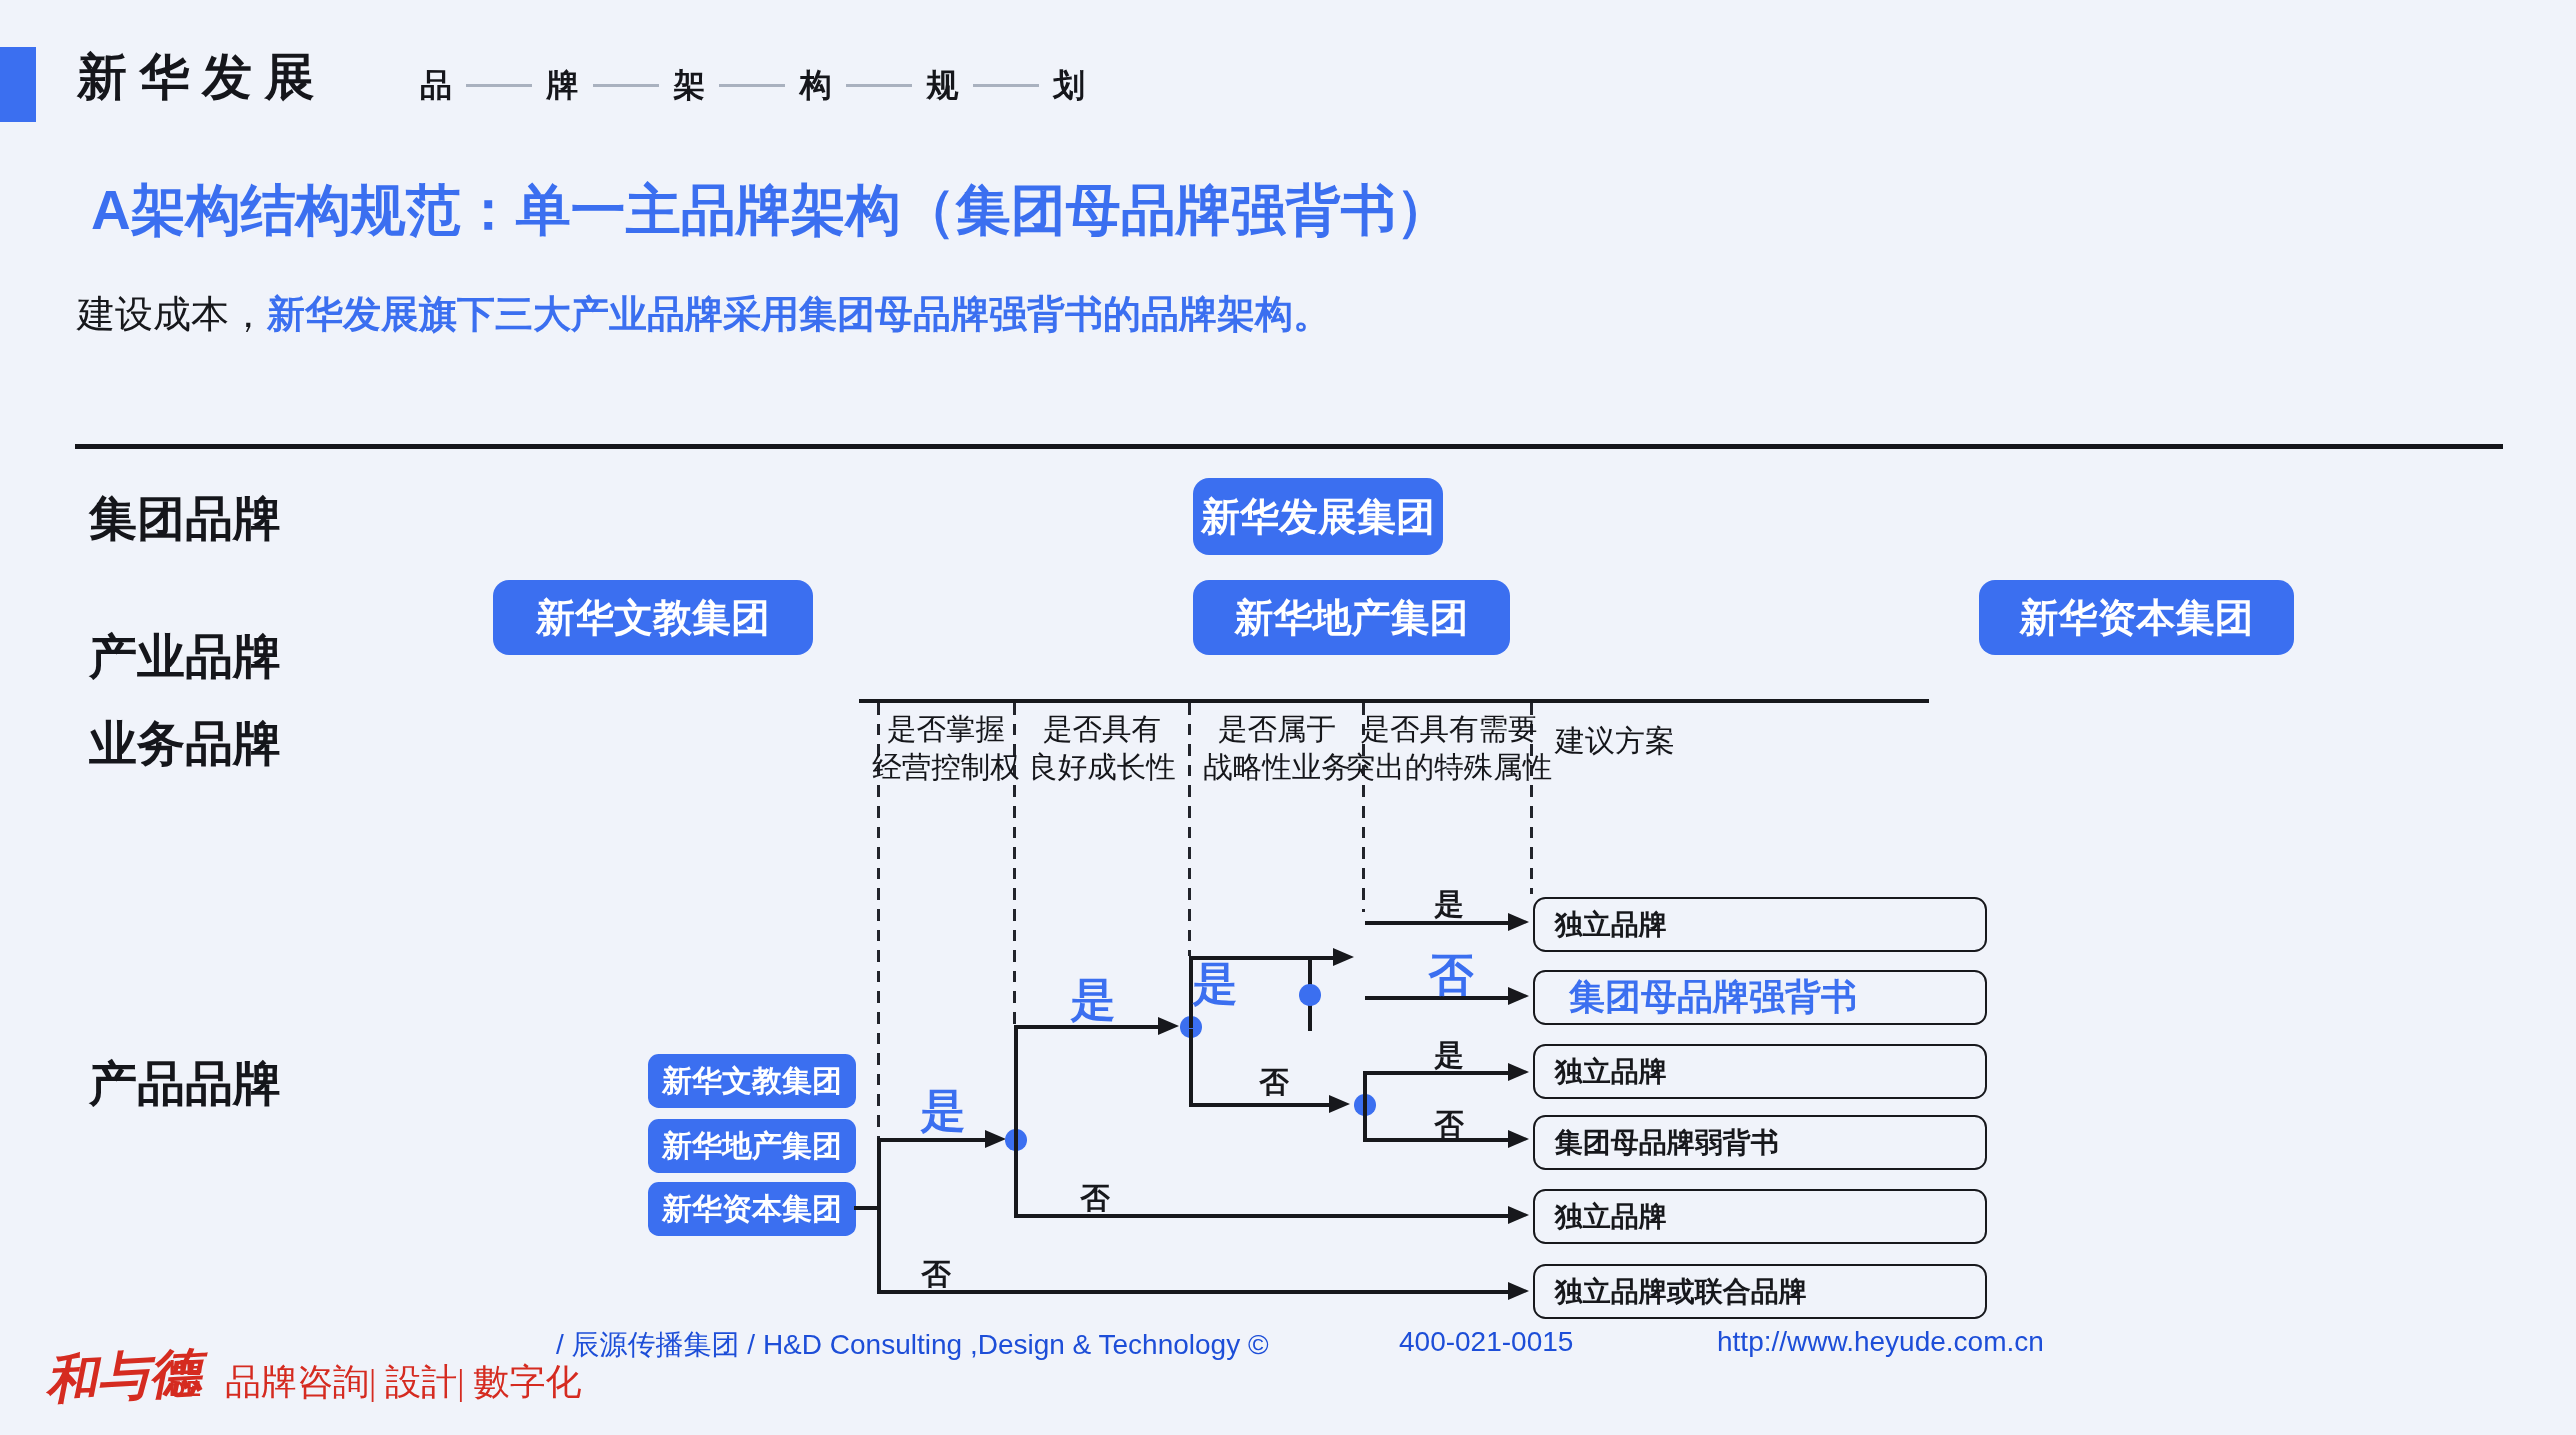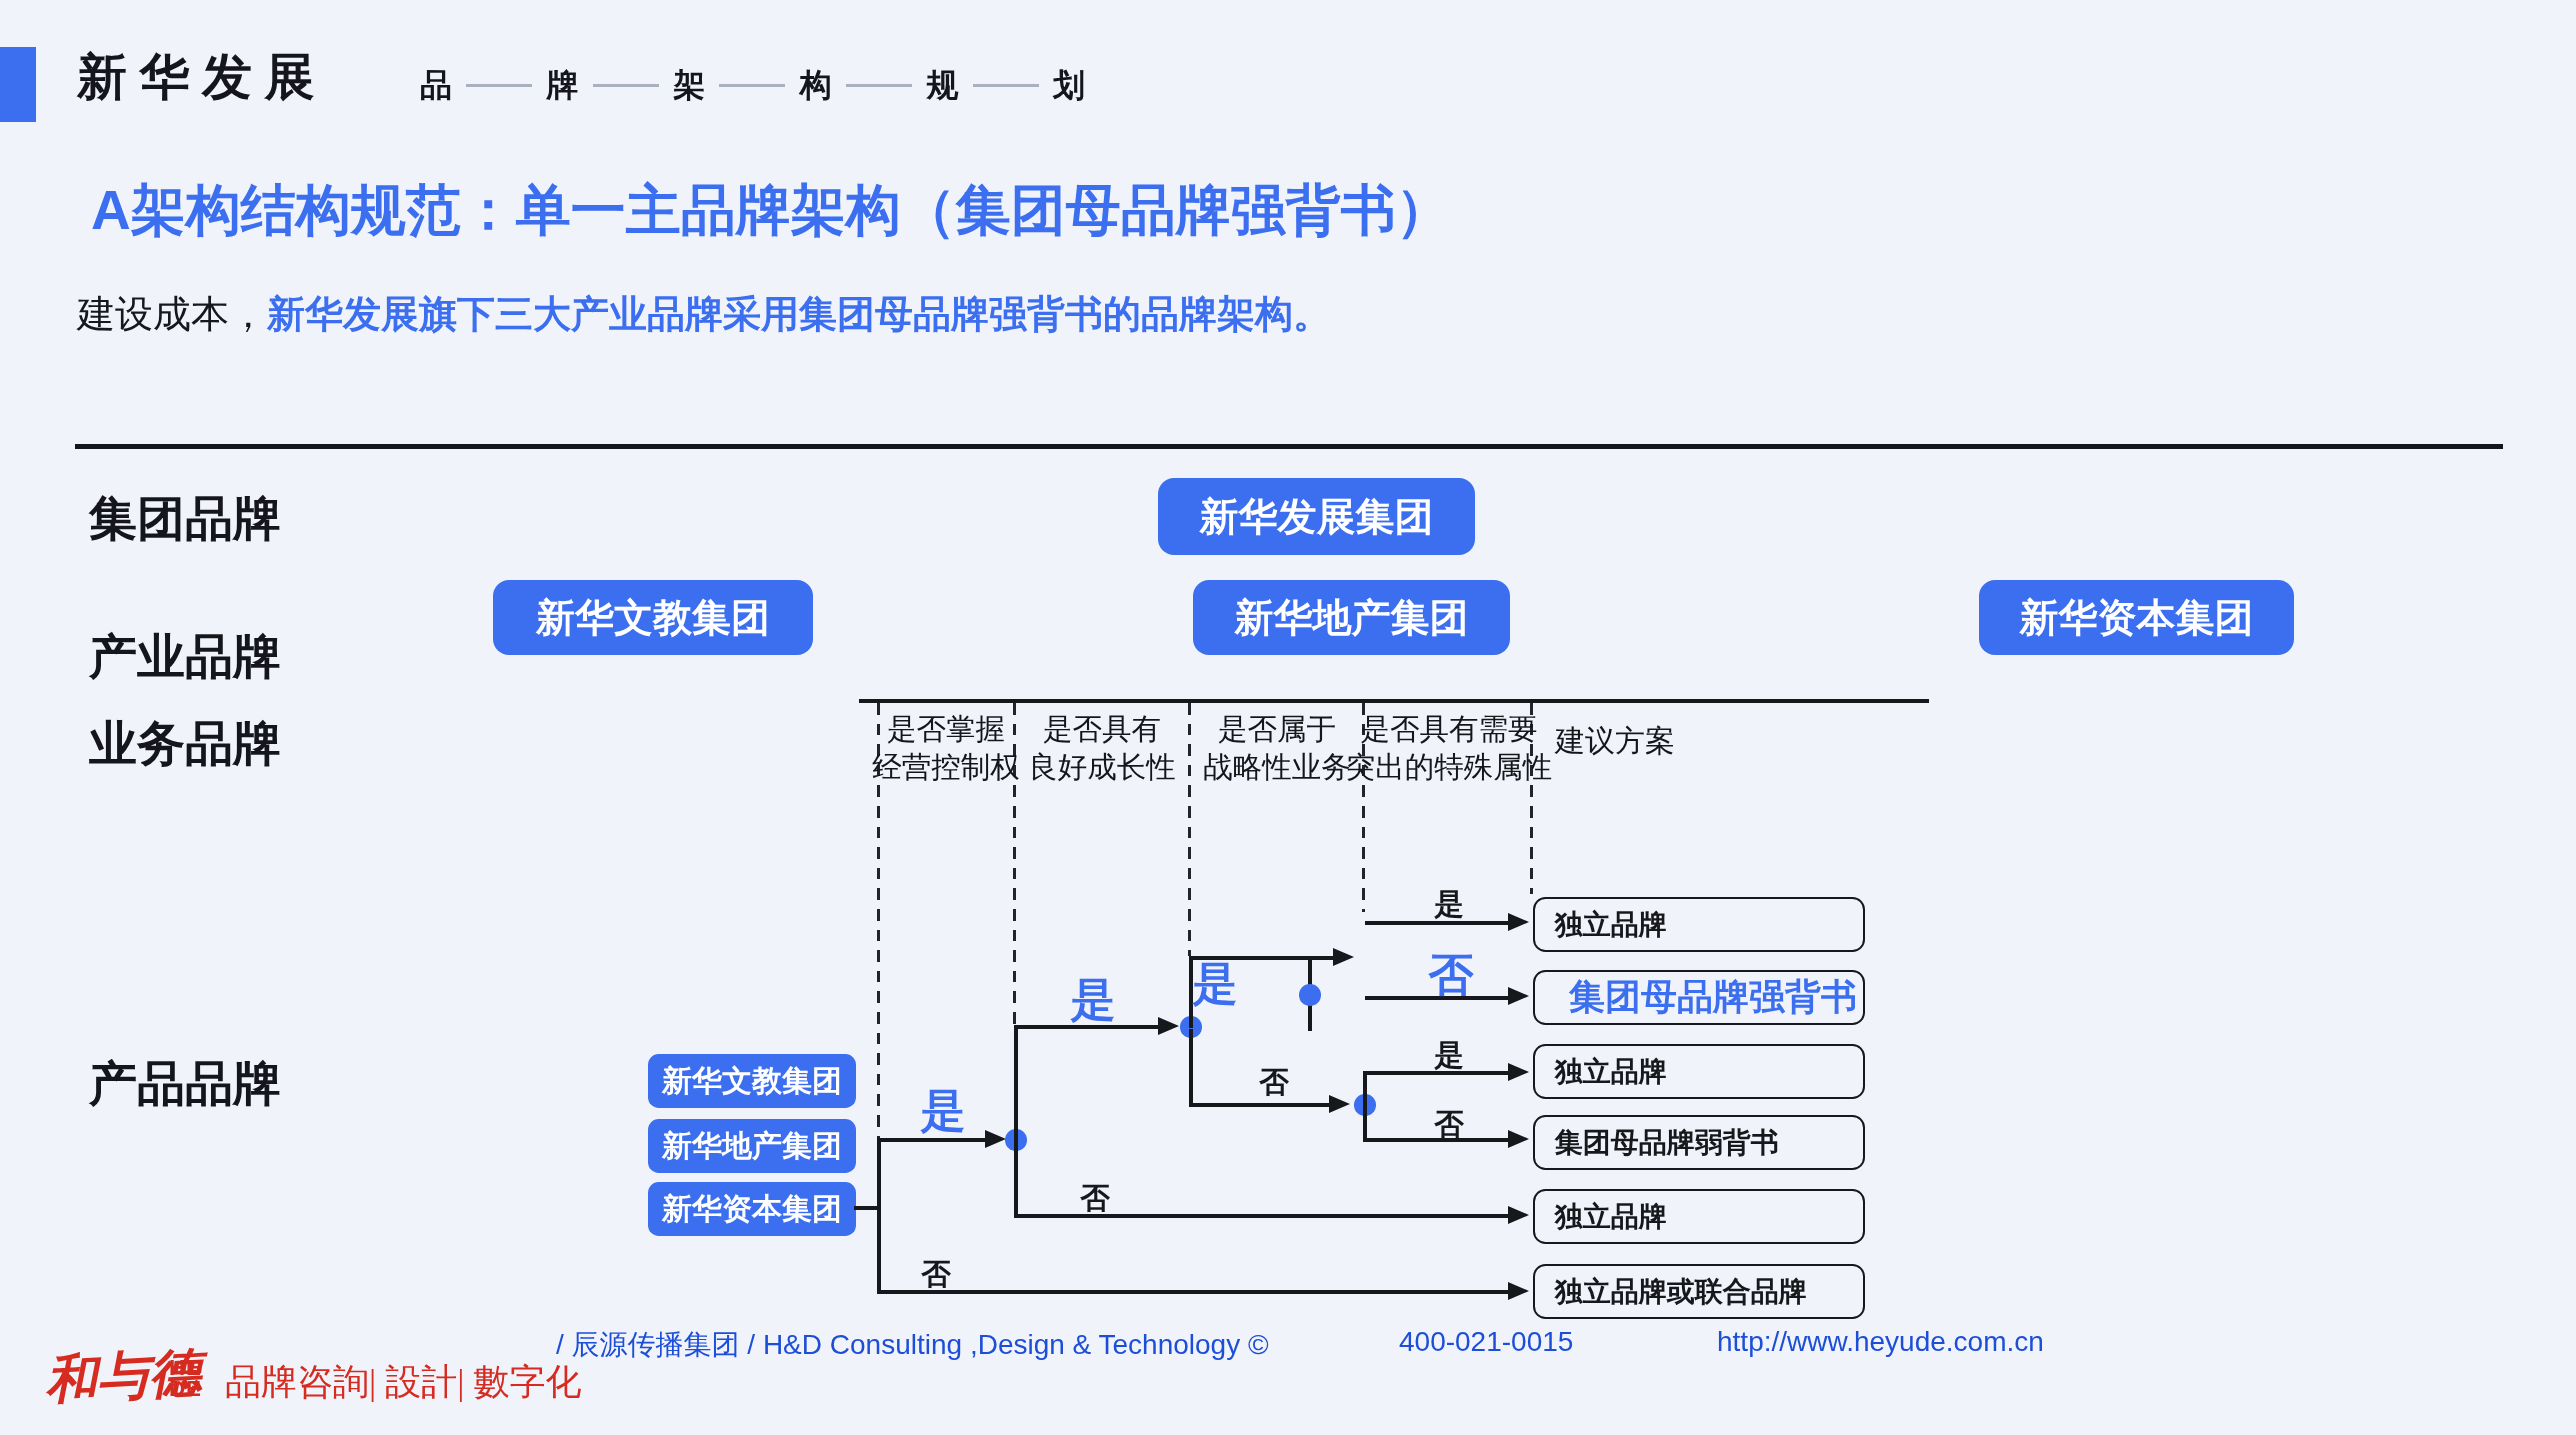--- a/index.html
+++ b/index.html
@@ -32,21 +32,21 @@
   .line-h{background:#17181C;height:3.6px;}
   .line-v{background:#17181C;width:3.6px;}
   .vdash{width:2.7px;background:repeating-linear-gradient(to bottom,#22242B 0 11.6px,transparent 11.6px 20.6px);}
   .ah{width:0;height:0;border-top:9.8px solid transparent;border-bottom:9.8px solid transparent;border-left:21.5px solid #17181C;}
   .dot{width:21.5px;height:21.5px;border-radius:50%;background:#3B6FF0;}
   .colhead{top:710px;transform:translateX(-50%);text-align:center;font-size:29.5px;line-height:38px;color:#15161A;}
   .suggest{top:721px;font-size:30px;color:#15161A;}
   .tlab{transform:translate(-50%,-50%);white-space:nowrap;}
   .tlab-blue{color:#3B6FF0;font-size:45px;font-weight:bold;}
   .tlab-black{color:#17181C;font-size:29.5px;font-weight:600;}
-  .obox{left:1533px;width:332px;height:55px;border:2.7px solid #17181C;border-radius:12.5px;
+  .obox{left:1533px;width:454px;height:55px;border:2.7px solid #17181C;border-radius:12.5px;
         box-sizing:border-box;display:flex;align-items:center;padding-left:19.7px;
         font-size:28px;font-weight:600;color:#17181C;background:transparent;}
   .obox-strong{font-size:36px;font-weight:bold;color:#3B6FF0;padding-left:34px;}
   
   .f-script{left:45px;top:1342px;font-size:52px;font-weight:bold;font-style:italic;
             font-family:"DejaVu Serif","Liberation Serif",serif;color:#D52B20;transform:rotate(-3deg);}
   .f-mark{left:169px;top:1358px;font-size:22.4px;font-weight:800;line-height:20.6px;letter-spacing:0.9px;color:#D52B20;}
   .f-services{left:225px;top:1358px;font-size:36px;color:#D52B20;font-family:"Liberation Serif","DejaVu Serif",serif;}
   .f-black{top:1326px;font-size:28px;color:#1d4ed8;}
 </style>
@@ -76,21 +76,21 @@
   <div><span>建设成本，</span><span class="hl">新华发展旗下三大产业品牌采用集团母品牌强背书的品牌架构。</span></div>
 </div>
 
 <div class="abs divider"></div>
 
 <div class="abs row-label" style="top:487px;">集团品牌</div>
 <div class="abs row-label" style="top:601px;margin-top:24px;">产业品牌</div>
 <div class="abs row-label" style="top:712px;">业务品牌</div>
 <div class="abs row-label" style="top:1052px;">产品品牌</div>
 
-<div class="abs bbtn bbtn-lg" style="left:1158px;top:478px;width:317px;height:77px;text-align:center;">新华发展集团</div>
+<div class="abs bbtn bbtn-lg" style="left:1193px;top:478px;width:250px;height:77px;text-align:center;">新华发展集团</div>
 <div class="abs bbtn bbtn-lg" style="left:493px;top:580px;width:320px;height:75px;">新华文教集团</div>
 <div class="abs bbtn bbtn-lg" style="left:1193px;top:580px;width:317px;height:75px;">新华地产集团</div>
 <div class="abs bbtn bbtn-lg" style="left:1979px;top:580px;width:315px;height:75px;">新华资本集团</div>
 
 <div class="abs bbtn bbtn-sm" style="left:648px;top:1054px;width:208px;height:54px;">新华文教集团</div>
 <div class="abs bbtn bbtn-sm" style="left:648px;top:1119px;width:208px;height:54px;">新华地产集团</div>
 <div class="abs bbtn bbtn-sm" style="left:648px;top:1182px;width:208px;height:54px;">新华资本集团</div>
 
 <div class="abs rule-h" style="left:859px;top:699px;width:1070px;"></div>
 

